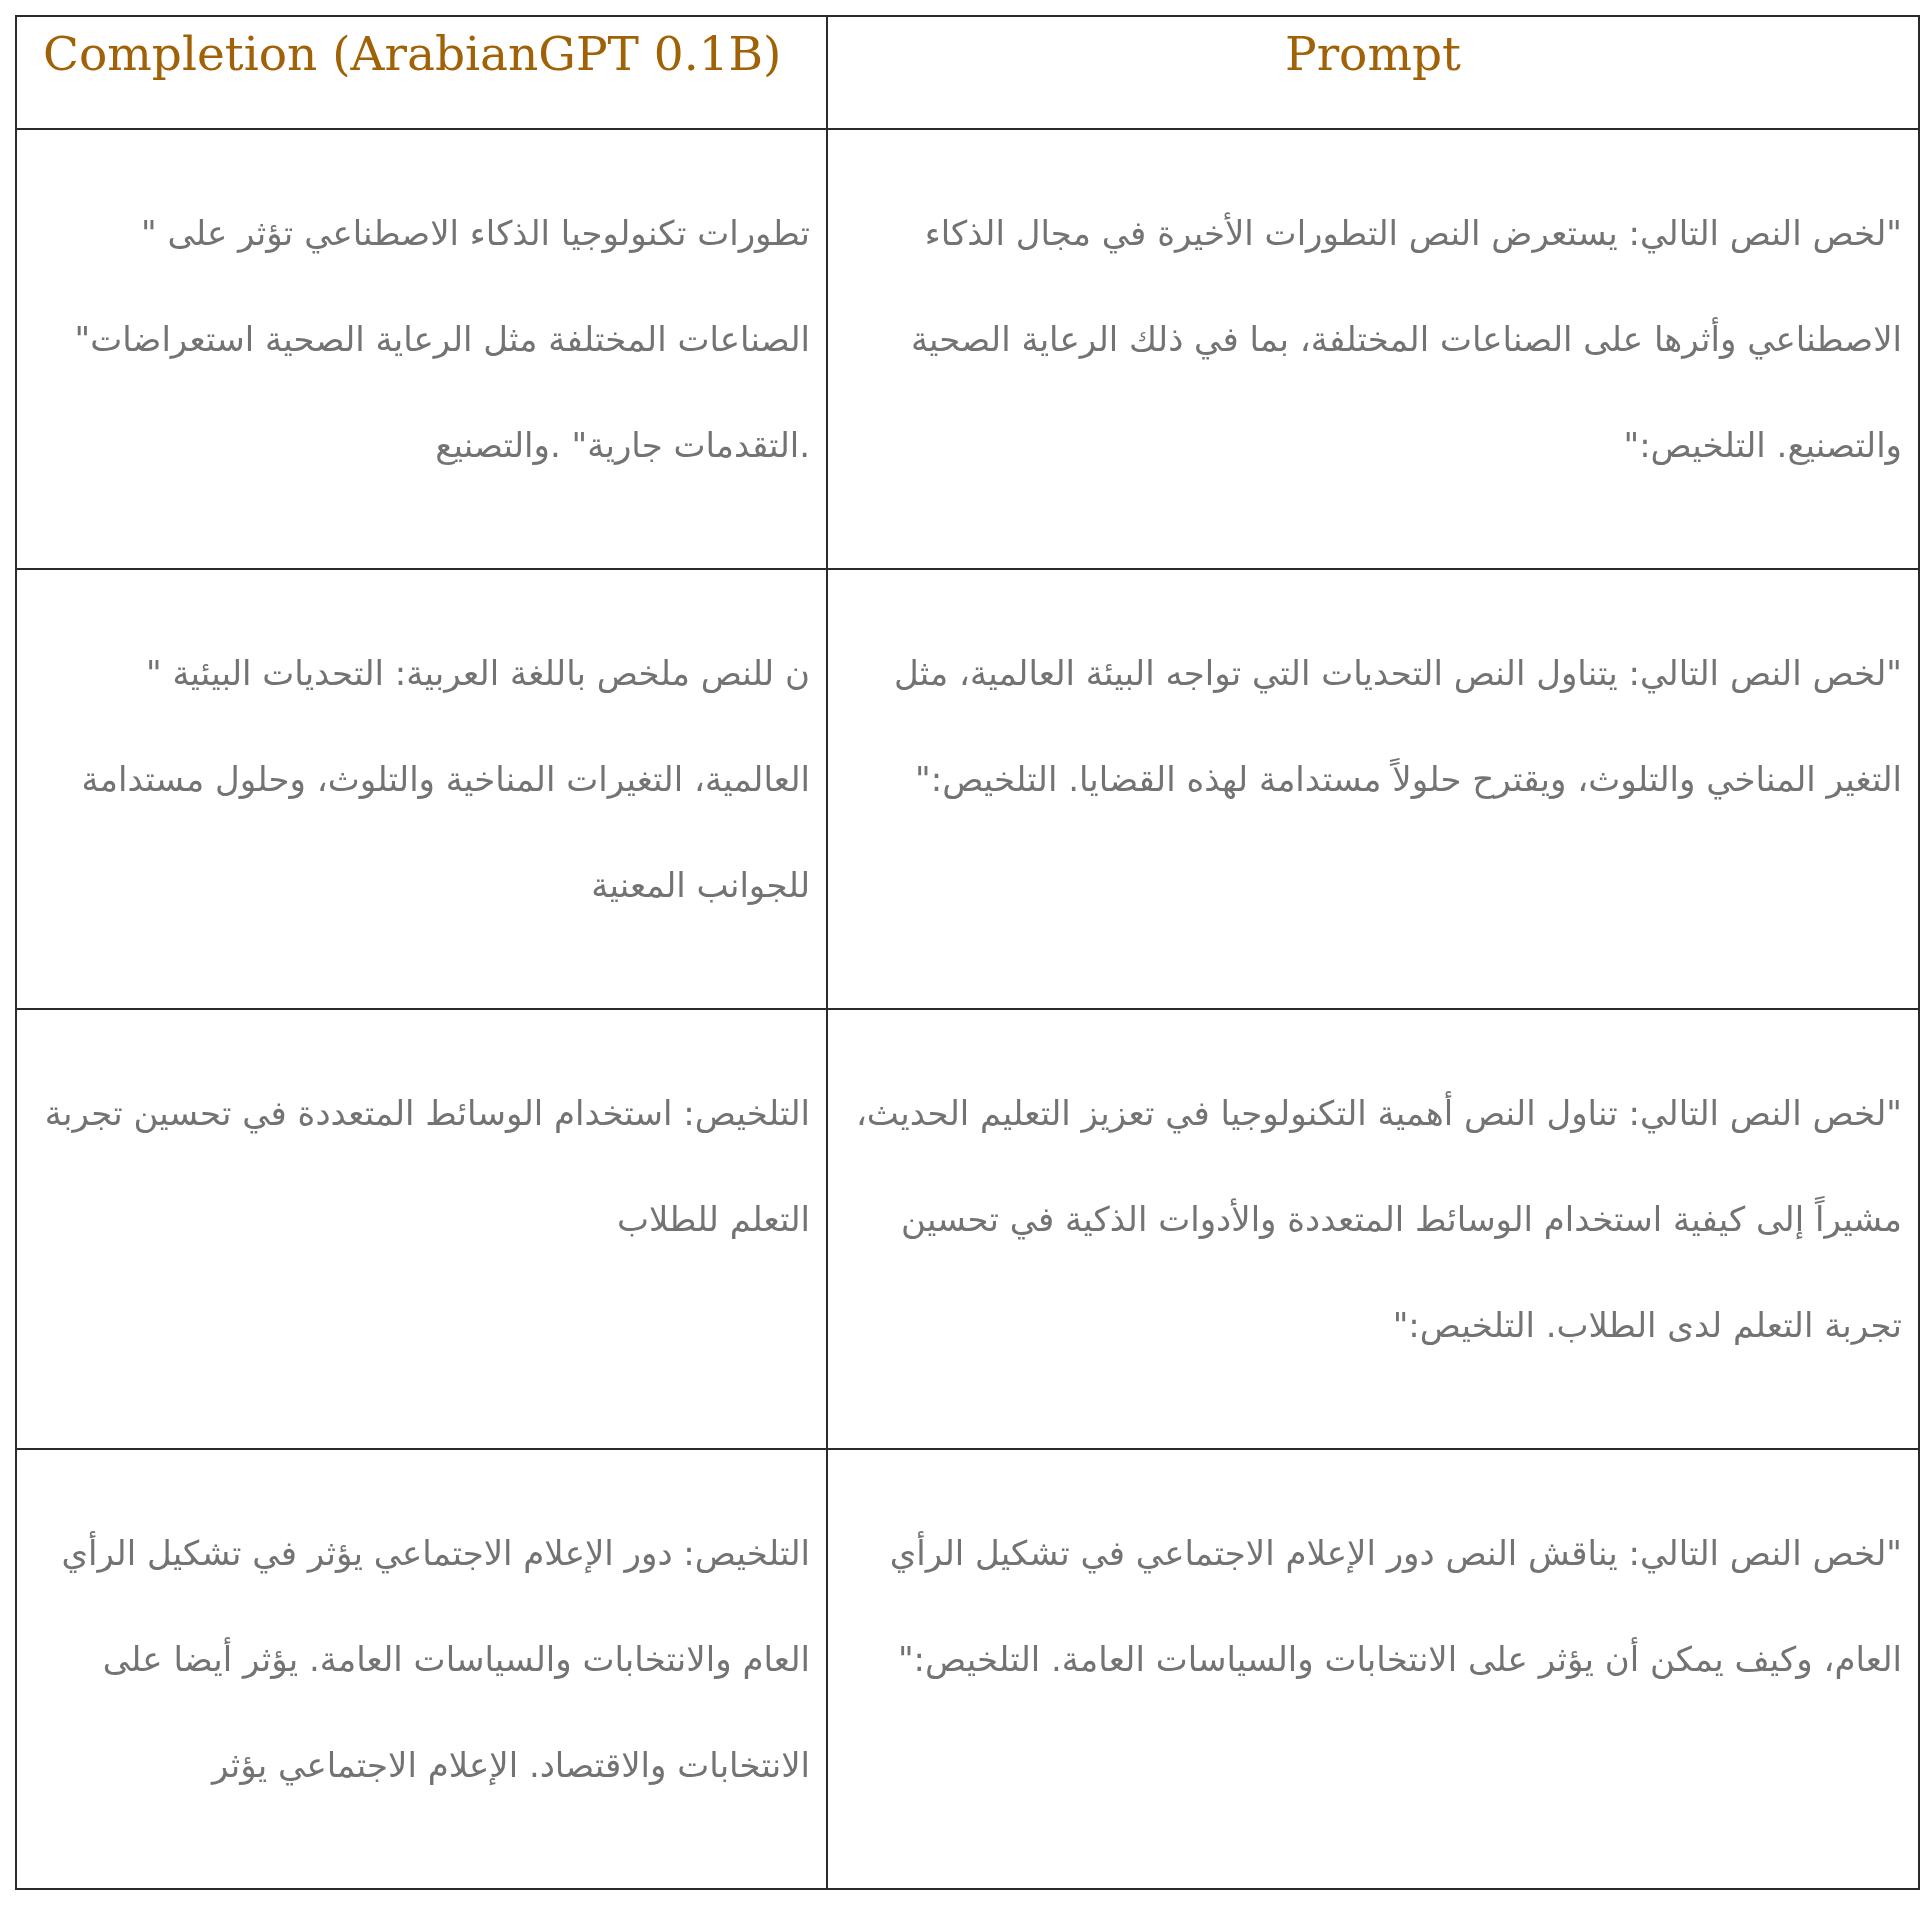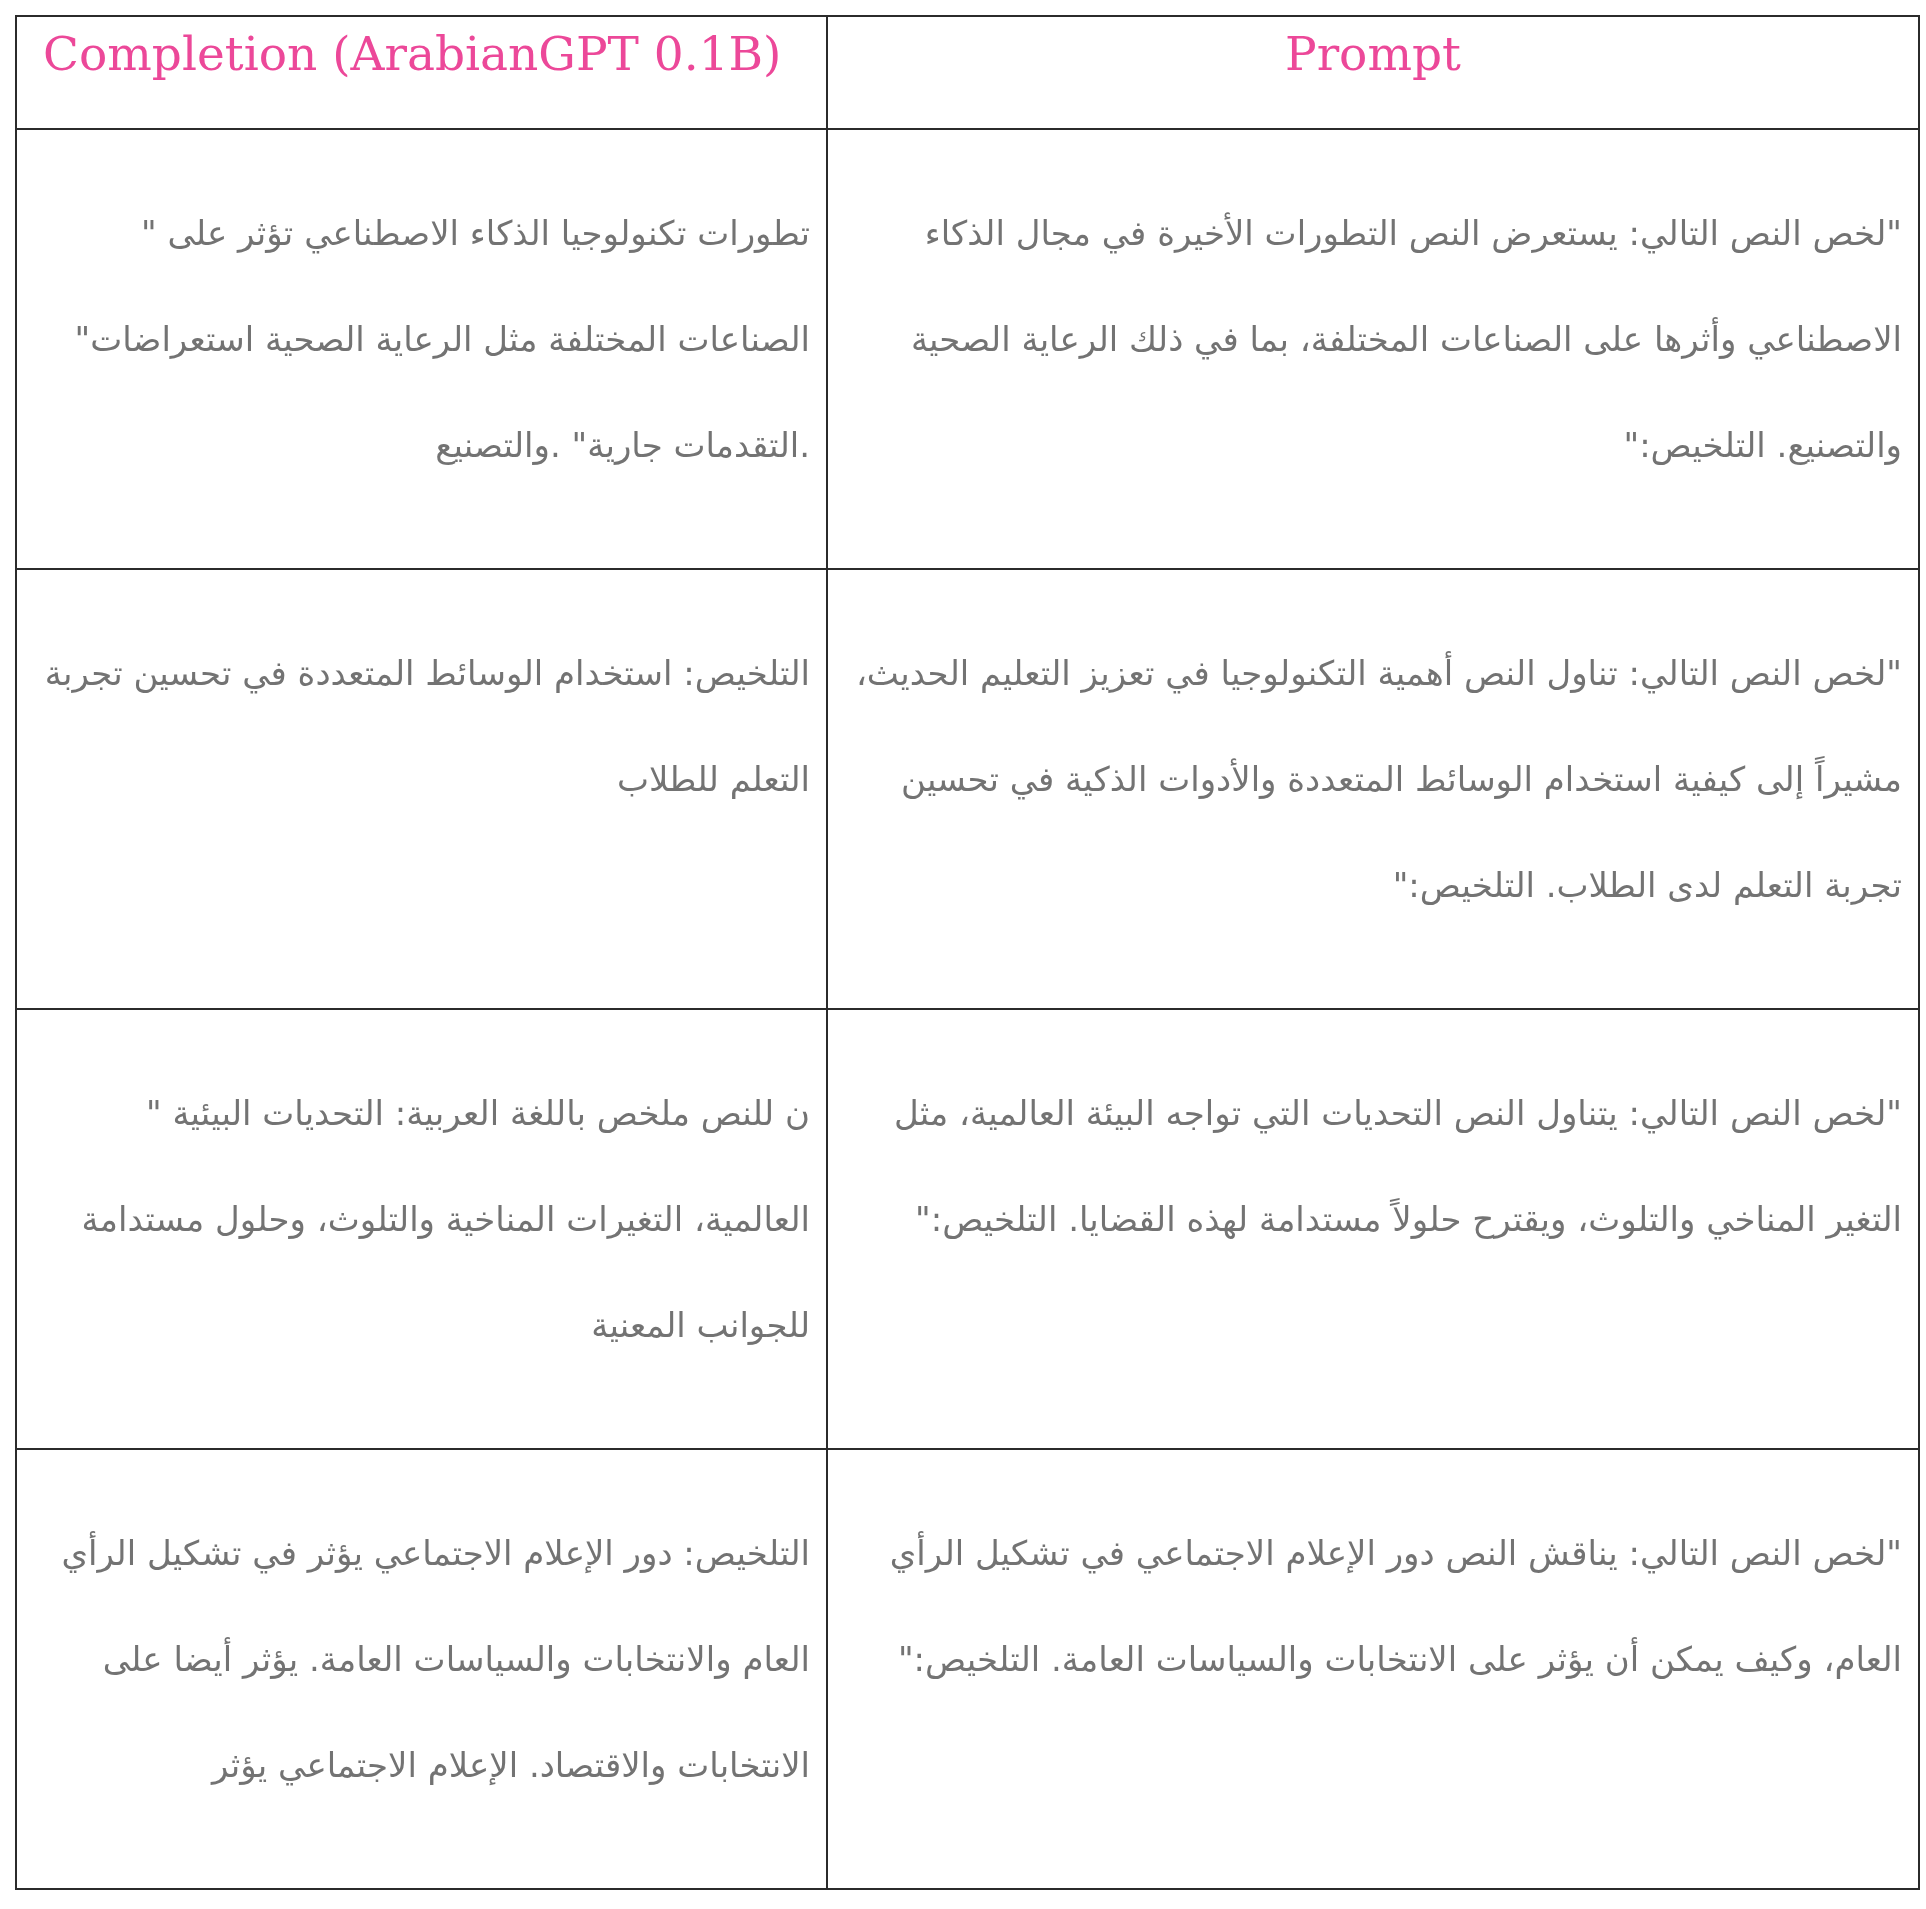--- a/index.html
+++ b/index.html
@@ -29,21 +29,21 @@
     th, td {
       border: 2.7px solid #2b2b2b;
       vertical-align: top;
       padding: 0;
     }
     th {
       height: 102px;
       font-family: "DejaVu Serif", "Liberation Serif", serif;
       font-weight: normal;
       font-size: 47px;
-      color: #ec4899;
+      color: #a16207;
       text-align: center;
       vertical-align: top;
       padding-top: 9.7px;
       letter-spacing: 0px;
     }
     th.h-completion {
       text-align: left;
       padding-left: 26px;
     }
     td {
@@ -87,32 +87,32 @@
       <tr>
         <td class="completion">
           <div class="cell-text">تطورات تكنولوجيا الذكاء الاصطناعي تؤثر على " الصناعات المختلفة مثل الرعاية الصحية استعراضات" .التقدمات جارية" .والتصنيع</div>
         </td>
         <td class="prompt">
           <div class="cell-text">"لخص النص التالي: يستعرض النص التطورات الأخيرة في مجال الذكاء الاصطناعي وأثرها على الصناعات المختلفة، بما في ذلك الرعاية الصحية والتصنيع. التلخيص:"</div>
         </td>
       </tr>
       <tr>
         <td class="completion">
+          <div class="cell-text">ن للنص ملخص باللغة العربية: التحديات البيئية " العالمية، التغيرات المناخية والتلوث، وحلول مستدامة للجوانب المعنية</div>
+        </td>
+        <td class="prompt">
+          <div class="cell-text">"لخص النص التالي: يتناول النص التحديات التي تواجه البيئة العالمية، مثل التغير المناخي والتلوث، ويقترح حلولاً مستدامة لهذه القضايا. التلخيص:"</div>
+        </td>
+      </tr>
+      <tr>
+        <td class="completion">
           <div class="cell-text">التلخيص: استخدام الوسائط المتعددة في تحسين تجربة التعلم للطلاب</div>
         </td>
         <td class="prompt">
           <div class="cell-text">"لخص النص التالي: تناول النص أهمية التكنولوجيا في تعزيز التعليم الحديث، مشيراً إلى كيفية استخدام الوسائط المتعددة والأدوات الذكية في تحسين تجربة التعلم لدى الطلاب. التلخيص:"</div>
-        </td>
-      </tr>
-      <tr>
-        <td class="completion">
-          <div class="cell-text">ن للنص ملخص باللغة العربية: التحديات البيئية " العالمية، التغيرات المناخية والتلوث، وحلول مستدامة للجوانب المعنية</div>
-        </td>
-        <td class="prompt">
-          <div class="cell-text">"لخص النص التالي: يتناول النص التحديات التي تواجه البيئة العالمية، مثل التغير المناخي والتلوث، ويقترح حلولاً مستدامة لهذه القضايا. التلخيص:"</div>
         </td>
       </tr>
       <tr>
         <td class="completion">
           <div class="cell-text">التلخيص: دور الإعلام الاجتماعي يؤثر في تشكيل الرأي العام والانتخابات والسياسات العامة. يؤثر أيضا على الانتخابات والاقتصاد. الإعلام الاجتماعي يؤثر</div>
         </td>
         <td class="prompt">
           <div class="cell-text">"لخص النص التالي: يناقش النص دور الإعلام الاجتماعي في تشكيل الرأي العام، وكيف يمكن أن يؤثر على الانتخابات والسياسات العامة. التلخيص:"</div>
         </td>
       </tr>

